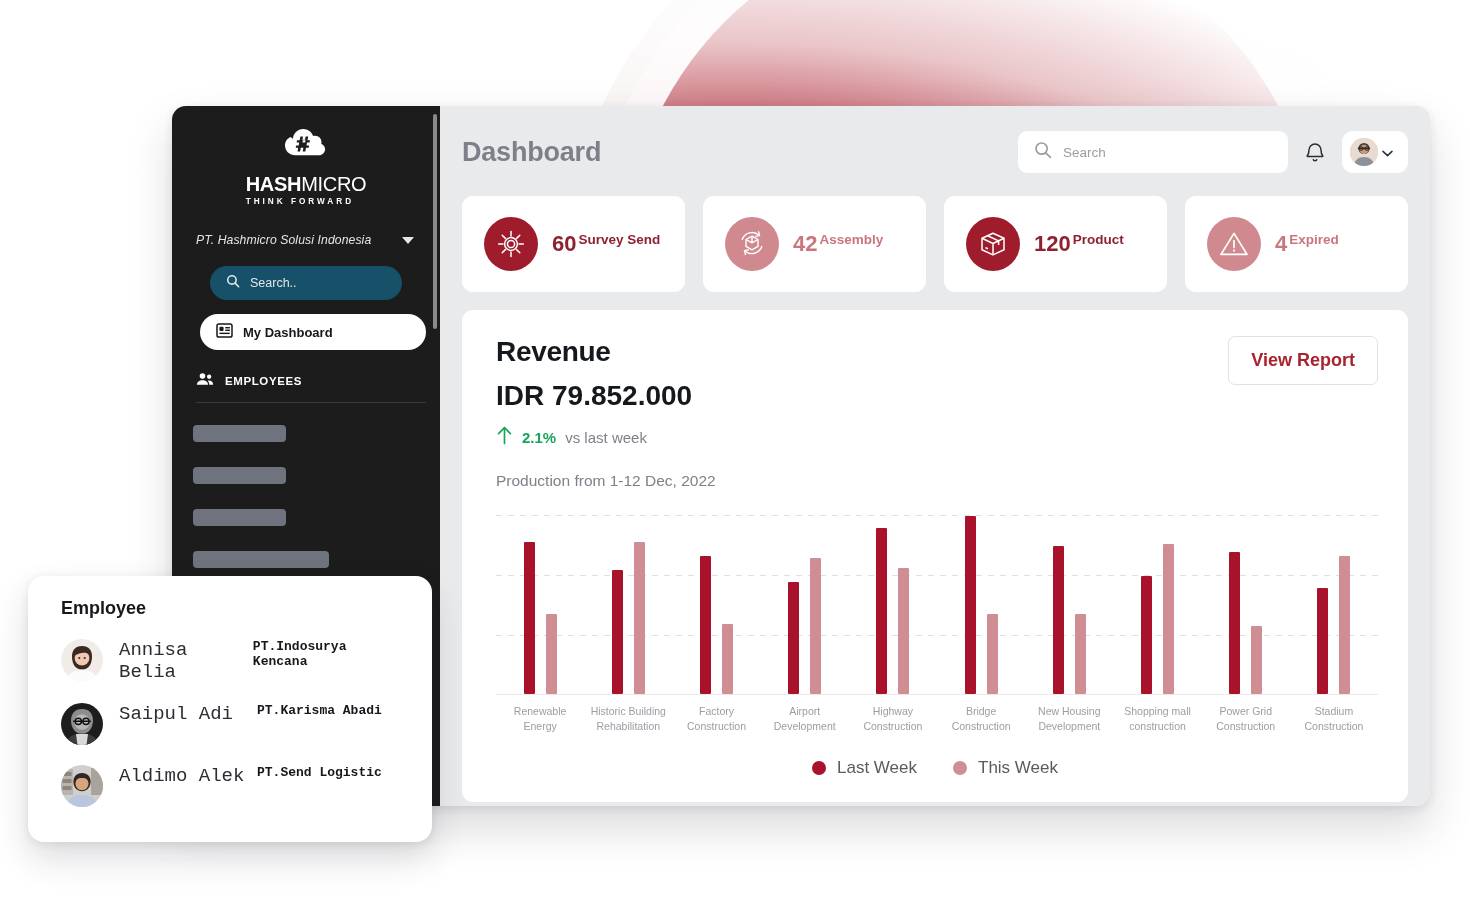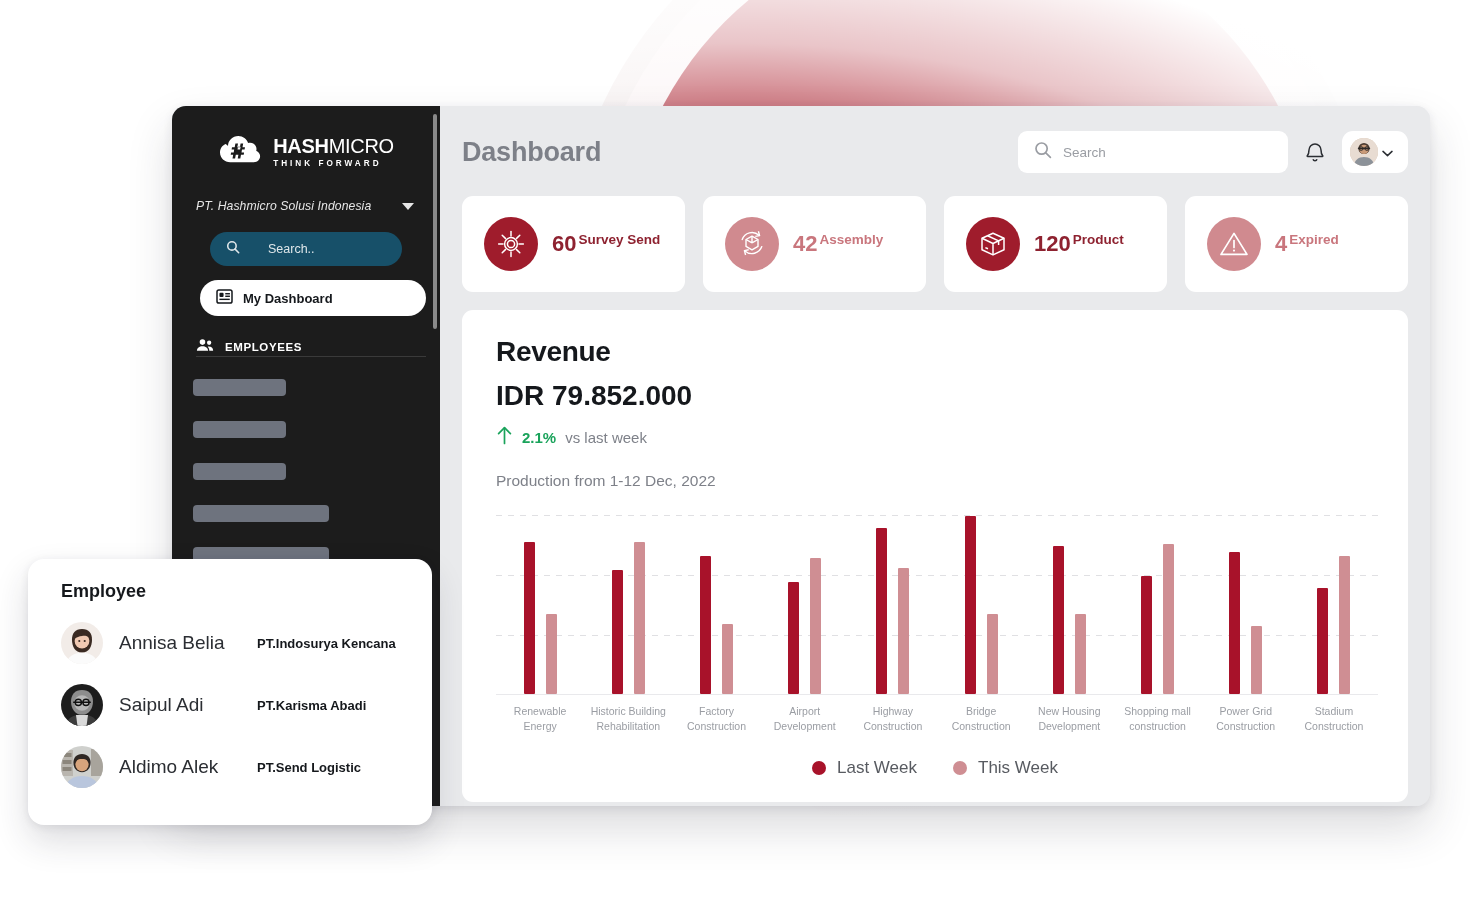--- a/index.html
+++ b/index.html
@@ -50,51 +50,51 @@
   }
 
   
   #sidebar {
     width: 268px; height: 100%;
     background: #1c1c1c;
     position: relative;
     flex: 0 0 268px;
     padding-top: 18px;
   }
-  #brand { display:flex; align-items:center; justify-content:center; gap:9px; margin-top: 8px; }
+  #brand { display:flex; align-items:center; gap:9px; margin-top: 1px; flex-direction: column; }
   #brand-mark { width: 46px; height: 40px; position: relative; }
   #brand-mark svg { display:block; }
   #brand-text { display:flex; flex-direction:column; line-height:1; }
   #brand-name { font-size: 20px; font-weight: 700; letter-spacing: -0.3px; color:#fff; }
   #brand-name .lt { font-weight: 400; }
   #brand-tag { font-size: 8.2px; letter-spacing: 3.0px; color:#fff; margin-top: 4px; font-weight:600; }
 
   #company-row {
     display:flex; align-items:center; justify-content:space-between;
     margin: 27px 24px 0 24px;
     font-style: italic;
   }
   #company-name { font-size: 12.2px; color:#e6e6e6; letter-spacing:.1px; }
   #company-caret { width:0;height:0;border-left:6px solid transparent;border-right:6px solid transparent;border-top:7px solid #e6e6e6; margin-right:2px;}
 
   #side-search {
     margin: 19px 38px 0 38px; height: 34px; border-radius: 17px;
-    background: #175069; display:flex; align-items:center; gap: 28px; padding: 0 16px;
+    background: #175069; display:flex; align-items:center; gap: 10px; padding: 0 16px;
   }
   #side-search .sicon { flex:0 0 auto; }
   #side-search-text { font-size: 12.5px; color: #dfe7ea; }
 
   #nav-active {
     margin: 14px 14px 0 28px; height: 36px; border-radius: 18px;
     background: #ffffff; display:flex; align-items:center; gap:10px; padding-left: 16px;
   }
   #nav-active-label { font-size: 13px; font-weight: 700; color:#15181c; }
 
   #nav-section {
-    margin: 22px 14px 0 24px; display:flex; align-items:center; gap:11px; 
+    margin: 22px 14px 0 24px; display:flex; align-items:center; gap:11px; padding-bottom: 12px;
     border-bottom: 1px solid #3a3a3a;
   }
   #nav-section-label { font-size: 11.5px; font-weight: 700; letter-spacing:.6px; color:#ffffff; }
 
   .skeleton { background: #6e737e; border-radius: 4px; height: 17px; margin-left: 21px; }
   #skeletons { margin-top: 22px; display:flex; flex-direction: column; gap: 25px; }
 
   #side-scrollbar {
     position:absolute; right: 3px; top: 8px; width: 4px; height: 215px;
     border-radius: 2px; background: #8a8a8a;
@@ -178,27 +178,27 @@
   #cat-labels { position:absolute; left: 34px; right: 30px; top: 394px; display:flex; }
   .cat { flex:1; text-align:center; font-size: 10.5px; color:#9a9da3; line-height: 1.45; padding: 0 2px; }
 
   #legend { position:absolute; left:0; right:0; top: 448px; display:flex; justify-content:center; gap: 36px; align-items:center; }
   .leg { display:flex; align-items:center; gap: 11px; }
   .leg-dot { width: 14px; height: 14px; border-radius:50%; }
   .leg-label { font-size: 17px; color:#585b61; }
 
   
   #employee-card {
-    position:absolute; left: 28px; top: 559px; width: 404px; height: 266px;
+    position:absolute; left: 28px; top: 576px; width: 404px; height: 266px;
     background:#fff; border-radius: 16px;
     box-shadow: 0 16px 34px rgba(40,40,55,.16), 0 2px 8px rgba(40,40,55,.09);
     padding: 22px 28px 0 33px;
   }
   #employee-title { font-size: 18px; font-weight: 700; color:#15181c; }
-  .emp-row { display:flex; align-items:center; margin-top: 20px; }
+  .emp-row { display:flex; align-items:flex-start; margin-top: 20px; font-family: Liberation Mono, monospace; }
   .emp-ava { width: 42px; height: 42px; border-radius:50%; overflow:hidden; flex:0 0 42px; }
   .emp-name { font-size: 19px; color:#2b2e33; margin-left: 16px; width: 132px; }
   .emp-org { font-size: 13px; font-weight: 700; color:#15181c; margin-left: 6px; }
 </style>
 </head>
 <body>
 
 <div id="stage">
 
   <div class="bg-ring" id="ring-outer"></div>
@@ -394,20 +394,21 @@
                 <svg width="17" height="19" viewBox="0 0 17 19" fill="none" stroke="#1aa35b" stroke-width="1.7" stroke-linecap="round" stroke-linejoin="round">
                   <line x1="8.5" y1="17.5" x2="8.5" y2="2"></line>
                     <polyline points="2.6,7.6 8.5,1.6 14.4,7.6"></polyline>
                 </svg>
               </span>
               <span id="rev-delta-pct">2.1%</span>
               <span id="rev-delta-note">vs last week</span>
             </div>
             <div id="rev-sub">Production from 1-12 Dec, 2022</div>
           </div>
+          <button id="view-report">View Report</button>
         </div>
 
         <div id="chart-area">
           <div id="gridlines">
               <div class="gridline" style="top: 140px;"></div>
               <div class="gridline" style="top: 80px;"></div>
               <div class="gridline" style="top: 20px;"></div>
             </div>
           <div id="bars">
               <div class="bar-group">

